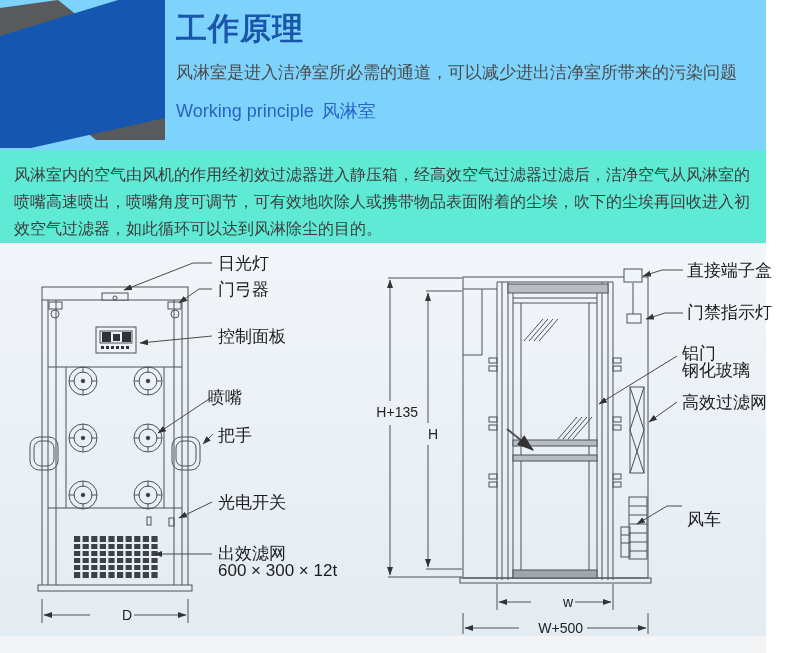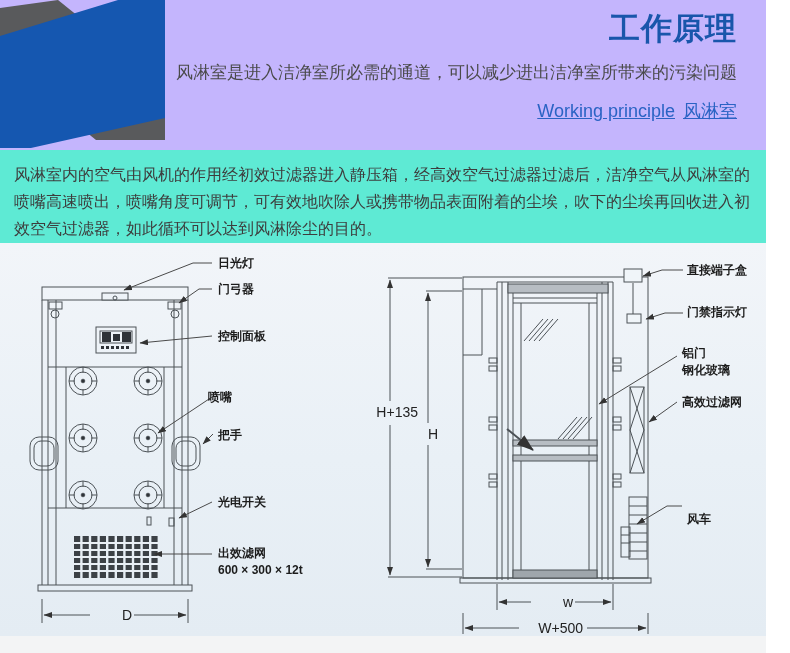--- a/index.html
+++ b/index.html
@@ -4,42 +4,42 @@
 <style>
   html,body { margin:0; padding:0; }
   body {
     width:790px; height:653px; position:relative; overflow:hidden;
     background:#ffffff;
     font-family:"Liberation Sans","DejaVu Sans",sans-serif;
   }
   .content { position:absolute; left:0; top:0; width:766px; }
 
   
-  .header { position:relative; height:150px; background:#c4b5fd;text-align:right; }
+  .header { position:relative; height:150px; background:#7dd3fc; }
   .logo { position:absolute; left:0; top:0; width:165px; height:148px; }
   .header-text { position:absolute; left:176px; top:8px; }
   .page-title { font-size:31px; font-weight:bold; color:#1956ab; letter-spacing:1px; }
   .page-subtitle { margin-top:11px; font-size:17px; color:#4a4a4a; }
-  .tagline { margin-top:15px; font-size:18px; color:#2a63c4;text-decoration:underline; }
+  .tagline { margin-top:15px; font-size:18px; color:#2a63c4; }
   .tagline .zh { margin-left:8px; }
 
   
   .intro {
     height:93px; box-sizing:border-box; background:#5eead4;
     padding:11px 14px 0 14px; font-size:16px; line-height:27px; color:#3d3d3d;
   }
 
   
   .diagrams {
     position:relative; height:393px;
     background:linear-gradient(180deg,#f2f5f9 0%,#e9f0f6 55%,#e4ecf3 100%);
   }
   .diagrams svg { position:absolute; left:0; top:0; }
   .lbl {
-    position:absolute; font-size:12px; font-weight:700; color:#1c1c1c;
+    position:absolute; font-size:17px; font-weight:400; color:#1c1c1c;
     white-space:nowrap; line-height:17px;
   }
   .dim {
     position:absolute; font-size:14px; font-weight:500; color:#222;
     text-align:right; white-space:nowrap;
   }
 
   .bottom-strip { height:17px; background:#f3f4f5; }
 </style>
 </head>

